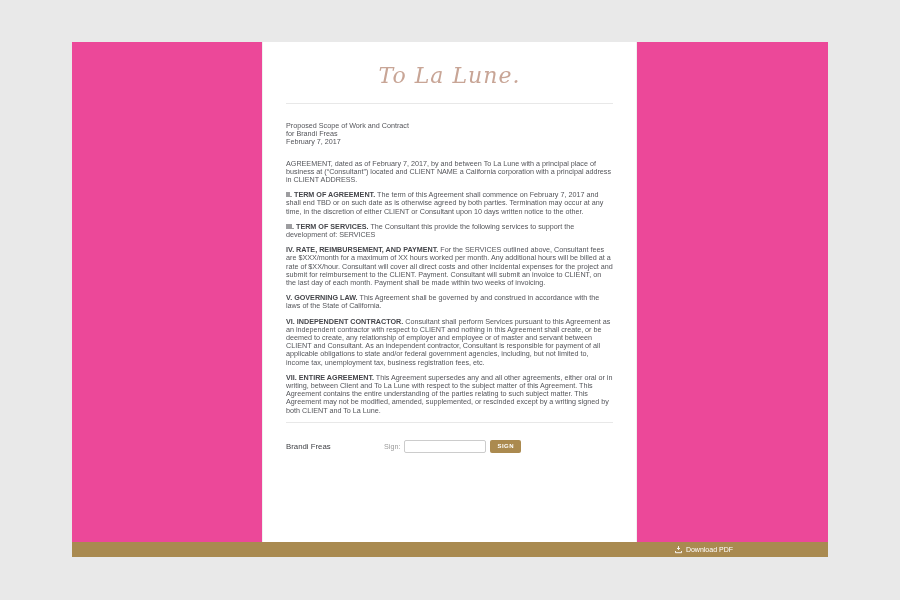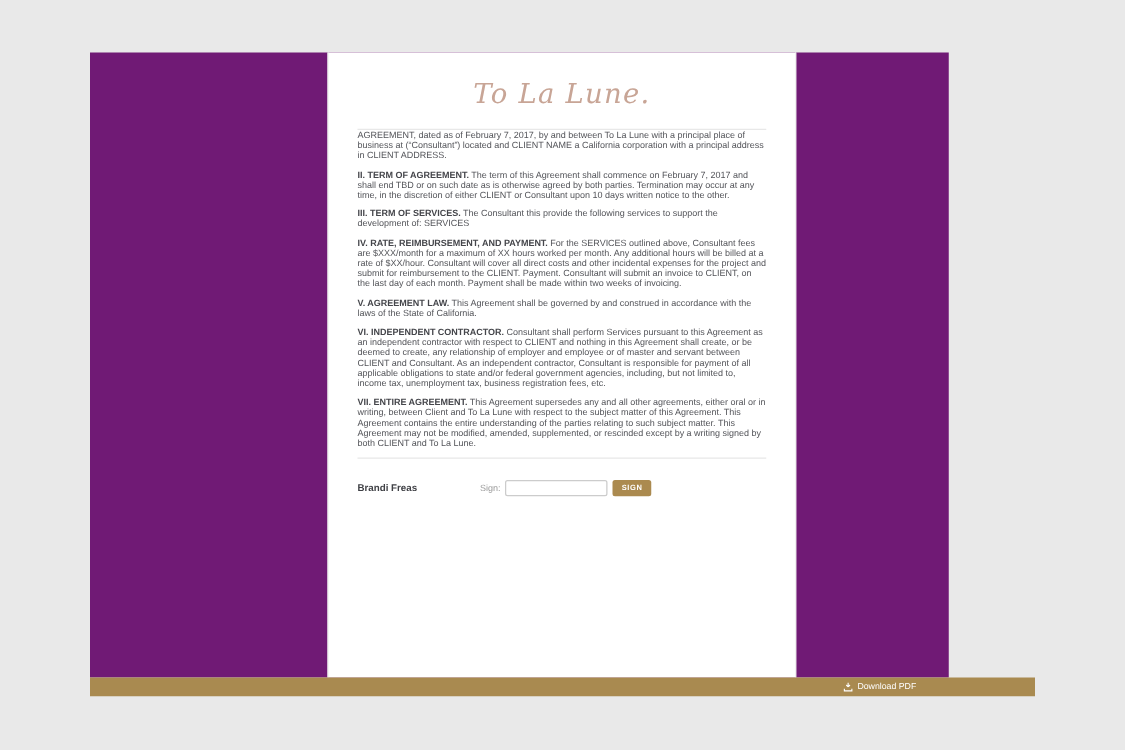--- a/index.html
+++ b/index.html
@@ -5,22 +5,22 @@
   html, body { margin:0; padding:0; }
   body {
     width:900px; height:600px;
     background:#e9e9e9;
     font-family:"Liberation Sans", sans-serif;
     position:relative;
     overflow:hidden;
   }
   .viewer-panel {
     position:absolute; left:72px; top:42px;
-    width:687px; height:500px;
-    background:#701a75;
+    width:756px; height:500px;
+    background:#ec4899;
   }
   .contract-doc {
     position:absolute; left:190px; top:0;
     width:375px; height:500px;
     background:#ffffff;
     border-left:1px solid #f0f0f0;
     border-right:1px solid #f0f0f0;
     box-sizing:border-box;
     padding:16px 23px 0;
     overflow:hidden;
@@ -54,21 +54,21 @@
     margin:21px 0 0;
     font-size:7.2px; line-height:9.4px;
     color:#54555a;
   }
   .terms-link { color:#b9985f; text-decoration:none; cursor:pointer; }
   .sig-row {
     margin-top:17px;
     display:flex; align-items:center;
   }
   .signer {
-    font-size:7.8px; font-weight:bold; color:#3f4045;
+    font-size:7.8px; font-weight:normal; color:#3f4045;
     width:98px;
   }
   .sign-label {
     font-size:7.2px; color:#9b9b9b;
     margin-right:4px;
   }
   .sign-input {
     width:74px; height:11px;
     border:1px solid #cccccc; border-radius:2px;
     background:#fff;
@@ -103,26 +103,31 @@
 </style>
 </head>
 <body>
 
 <div class="viewer-panel">
   <div class="contract-doc">
 
     <div class="logo">To La Lune.</div>
     <hr class="divider">
 
+    <div class="intro">
+      <div>Proposed Scope of Work and Contract</div>
+      <div>for Brandi Freas</div>
+      <div>February 7, 2017</div>
+    </div>
 
     <p class="para"><span>AGREEMENT, dated as of February 7, 2017, by and between To La Lune with a principal place of business at (“Consultant”) located and CLIENT NAME a California corporation with a principal address in CLIENT ADDRESS.</span></p>
     <p class="para"><b>II. TERM OF AGREEMENT.</b><span> The term of this Agreement shall commence on February 7, 2017 and shall end TBD or on such date as is otherwise agreed by both parties. Termination may occur at any time, in the discretion of either CLIENT or Consultant upon 10 days written notice to the other.</span></p>
     <p class="para"><b>III. TERM OF SERVICES.</b><span> The Consultant this provide the following services to support the development of: SERVICES</span></p>
     <p class="para"><b>IV. RATE, REIMBURSEMENT, AND PAYMENT.</b><span> For the SERVICES outlined above, Consultant fees are $XXX/month for a maximum of XX hours worked per month. Any additional hours will be billed at a rate of $XX/hour. Consultant will cover all direct costs and other incidental expenses for the project and submit for reimbursement to the CLIENT. Payment. Consultant will submit an invoice to CLIENT, on the last day of each month. Payment shall be made within two weeks of invoicing.</span></p>
-    <p class="para"><b>V. AGREEMENT LAW.</b><span> This Agreement shall be governed by and construed in accordance with the laws of the State of California.</span></p>
+    <p class="para"><b>V. GOVERNING LAW.</b><span> This Agreement shall be governed by and construed in accordance with the laws of the State of California.</span></p>
     <p class="para"><b>VI. INDEPENDENT CONTRACTOR.</b><span> Consultant shall perform Services pursuant to this Agreement as an independent contractor with respect to CLIENT and nothing in this Agreement shall create, or be deemed to create, any relationship of employer and employee or of master and servant between CLIENT and Consultant. As an independent contractor, Consultant is responsible for payment of all applicable obligations to state and/or federal government agencies, including, but not limited to, income tax, unemployment tax, business registration fees, etc.</span></p>
     <p class="para"><b>VII. ENTIRE AGREEMENT.</b><span> This Agreement supersedes any and all other agreements, either oral or in writing, between Client and To La Lune with respect to the subject matter of this Agreement. This Agreement contains the entire understanding of the parties relating to such subject matter. This Agreement may not be modified, amended, supplemented, or rescinded except by a writing signed by both CLIENT and To La Lune.</span></p>
 
     <hr class="divider divider2">
 
 
     <div class="sig-row">
       <div class="signer">Brandi Freas</div>
       <div class="sign-label">Sign:</div>
       <input class="sign-input" type="text" value="" style="">

